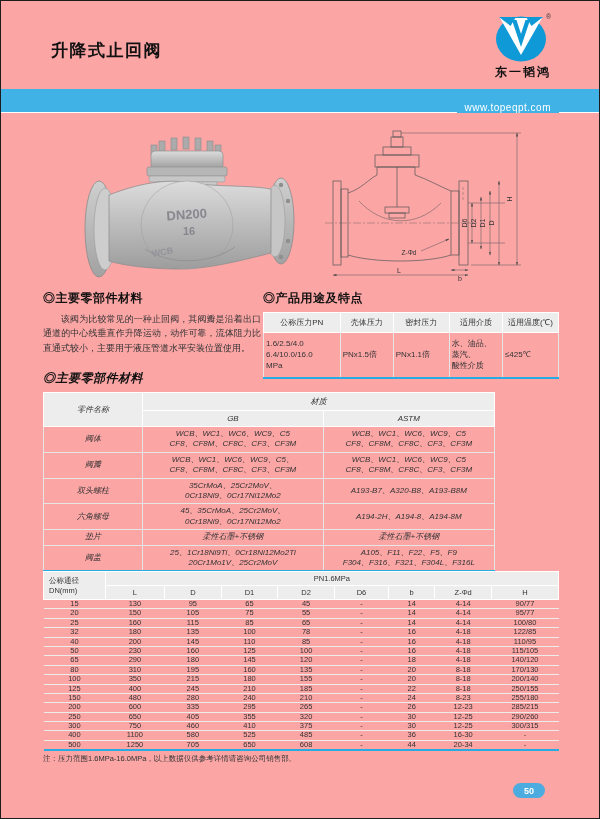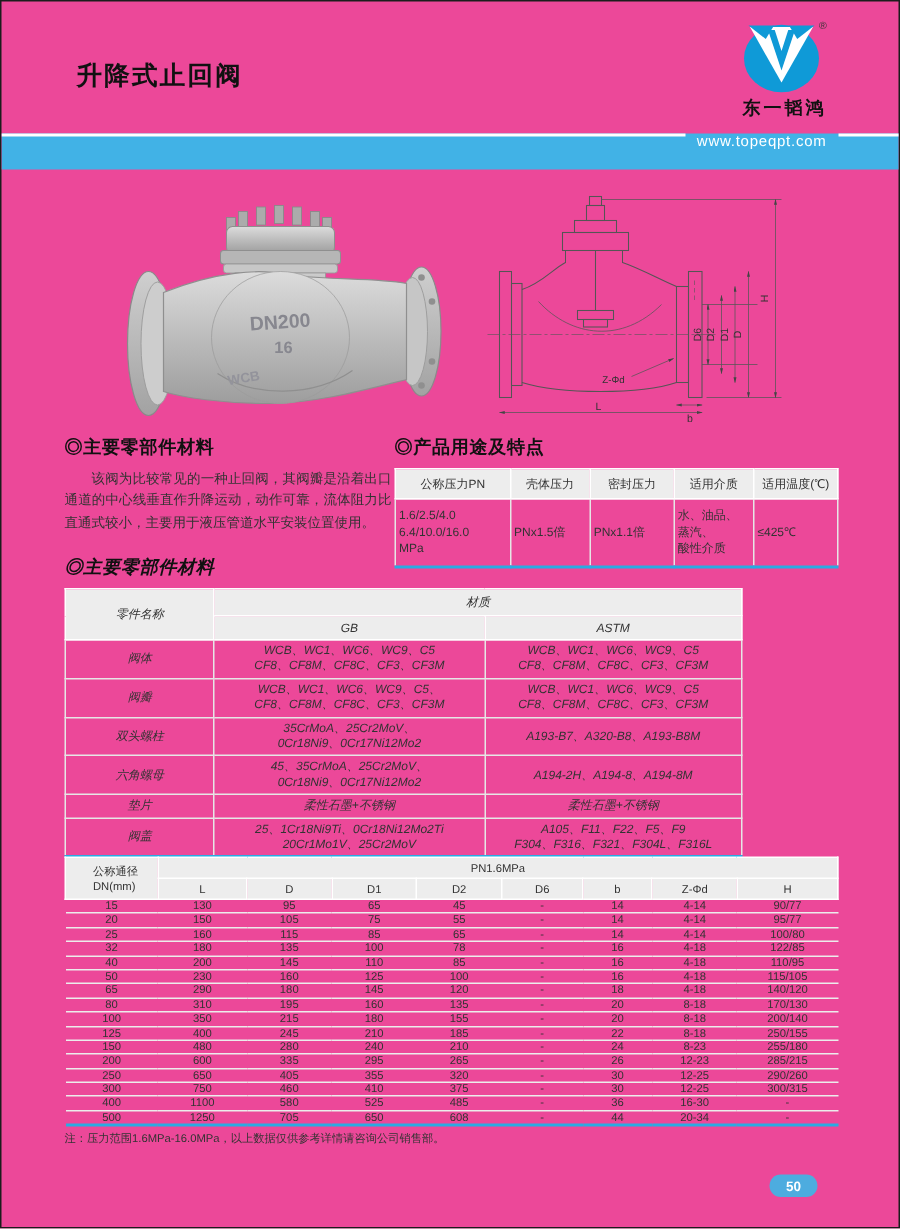--- a/index.html
+++ b/index.html
@@ -1,27 +1,27 @@
 <!DOCTYPE html>
 <html><head>
 <meta charset="utf-8">
 <style>
   html,body{margin:0;padding:0;background:#fff;}
   .page{position:relative;width:600px;height:819px;box-sizing:border-box;border:1px solid #1c1c1c;
-        background:#ec4899;font-family:"Liberation Sans",sans-serif;color:#222;overflow:hidden;}
+        background:#fca5a5;font-family:"Liberation Sans",sans-serif;color:#222;overflow:hidden;}
 
   
   .title{position:absolute;left:50px;top:38px;font-size:17px;font-weight:bold;letter-spacing:1.5px;color:#111;}
   .logo-wrap{position:absolute;left:482px;top:10px;width:80px;text-align:center;}
   .logo-wrap svg{display:block;margin:0 auto;}
   .logo-text{font-size:12px;font-weight:bold;letter-spacing:2px;color:#111;margin-top:1px;}
 
   
   .banner{position:absolute;left:0;top:88px;width:600px;height:24px;background:var(--banner-blue,#41b2e6);
-          display:flex;align-items:flex-start;}
+          display:flex;align-items:flex-end;}
   .banner .line{height:1.5px;background:#fff;}
   .banner .line.long{flex:1;}
   .banner .line.short{width:42px;}
   .banner .site{color:#fff;font-size:10px;margin:0 8px;letter-spacing:.5px;white-space:nowrap;}
 
   
   .photo-fig{position:absolute;left:58px;top:128px;}
   .drawing-fig{position:absolute;left:318px;top:128px;}
   .photo-fig svg,.drawing-fig svg{display:block;}
 
@@ -49,21 +49,21 @@
   .materials td{border:1px solid #e6e6e6;font-size:8px;padding:2px 2px;text-align:center;color:#333;
                 white-space:pre-line;line-height:1.3;}
 
   
   .dimensions{position:absolute;left:42px;top:570px;width:516px;}
   .dim-head{display:flex;justify-content:space-between;align-items:flex-end;margin-bottom:4px;}
   .unit{font-size:7.5px;color:#333;}
   .dimensions table{border-bottom:2px solid var(--accent,#29abe2);}
   .dimensions th{background:var(--hdr-gray,#ededed);border:1px solid #fff;font-weight:normal;
                  font-size:7.5px;padding:2px 1px;color:#333;}
-  .dimensions th.dn{text-align:left;padding-left:18px;white-space:pre-line;line-height:1.3;}
+  .dimensions th.dn{text-align:left;padding-left:5px;white-space:pre-line;line-height:1.3;}
   .dimensions td{font-size:7.5px;padding:0 1px;text-align:center;color:#333;border-top:1px solid #ececec;line-height:1.12;}
   .note{font-size:7.5px;color:#333;margin-top:3px;}
 
   
   .badge{position:absolute;left:512px;top:782px;width:32px;height:15px;background:var(--badge-blue,#4dacdf);
          border-radius:8px;color:#fff;font-weight:bold;font-size:9px;display:flex;align-items:center;justify-content:center;}
 </style>
 </head>
 <body>
 

